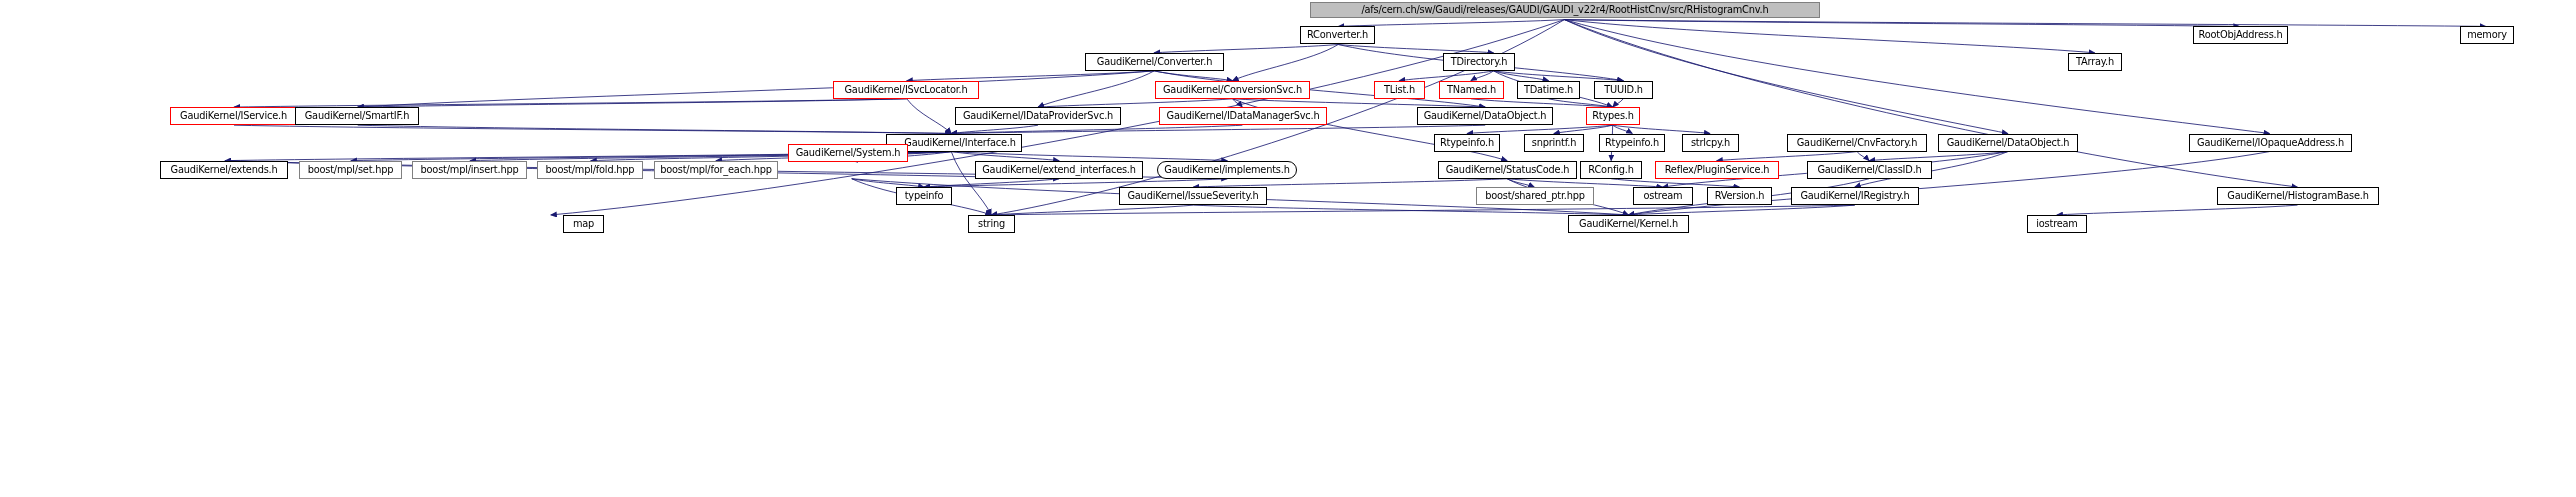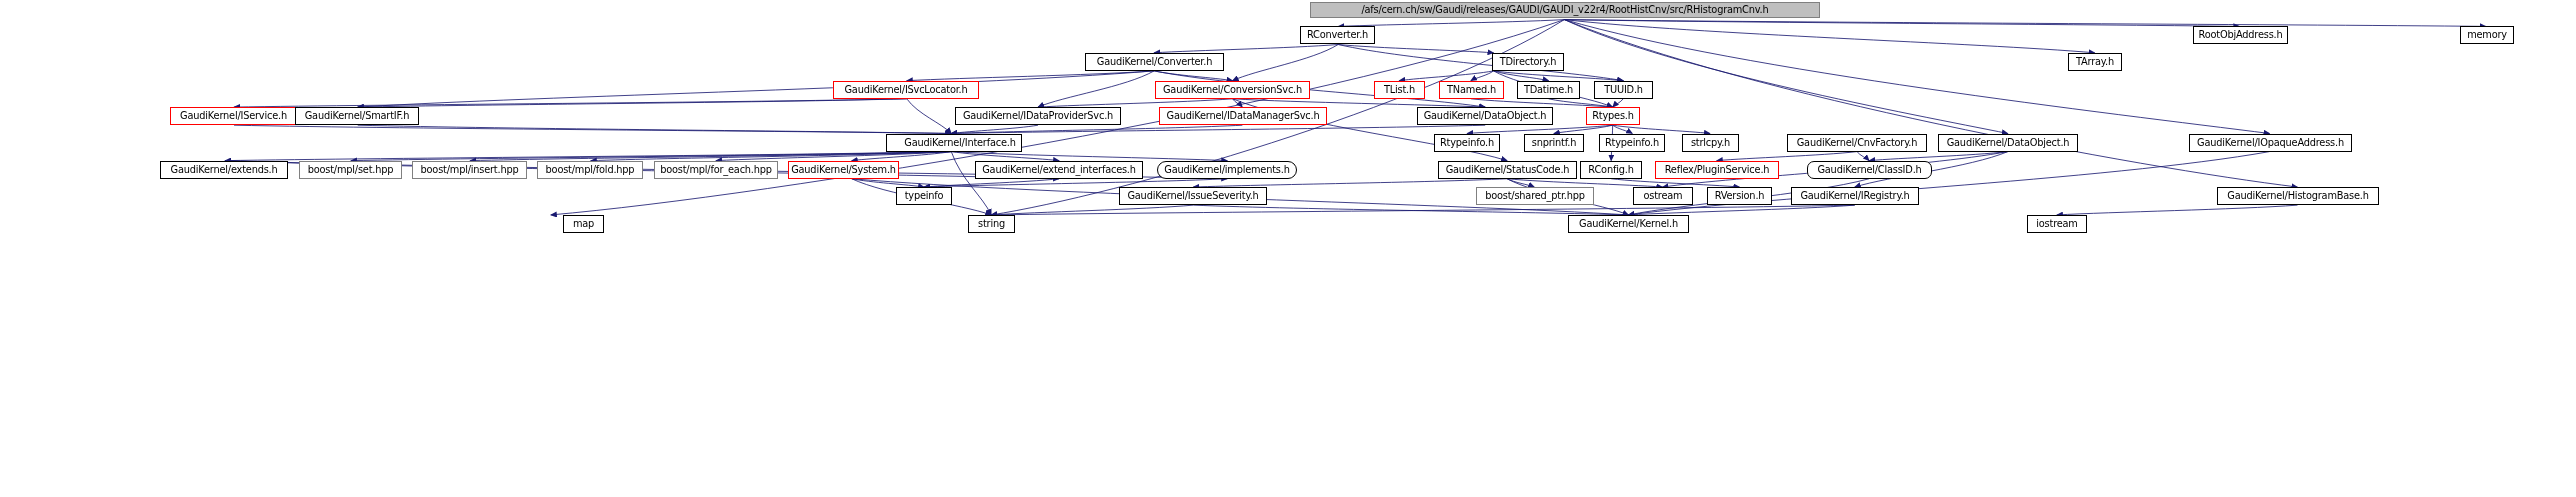--- a/index.html
+++ b/index.html
@@ -134,21 +134,21 @@
       </div>
       <div class="node" style="left: 1300px; top: 26.4px; width: 75px;">
         <span class="node-label">RConverter.h</span>
       </div>
       <div class="node" style="left: 2068px; top: 53px; width: 54px;">
         <span class="node-label">TArray.h</span>
       </div>
       <div class="node" style="left: 1085px; top: 53px; width: 139px;">
         <span class="node-label">GaudiKernel/Converter.h</span>
       </div>
-      <div class="node" style="left: 1492px; top: 53px; width: 72px;">
+      <div class="node" style="left: 1443px; top: 53px; width: 72px;">
         <span class="node-label">TDirectory.h</span>
       </div>
       <div class="node red" style="left: 833px; top: 81px; width: 146px;">
         <span class="node-label">GaudiKernel/ISvcLocator.h</span>
       </div>
       <div class="node red" style="left: 1155px; top: 81px; width: 155px;">
         <span class="node-label">GaudiKernel/ConversionSvc.h</span>
       </div>
       <div class="node red" style="left: 1374px; top: 81px; width: 51px;">
         <span class="node-label">TList.h</span>
@@ -212,39 +212,39 @@
       </div>
       <div class="node gray" style="left: 412px; top: 161px; width: 115px;">
         <span class="node-label">boost/mpl/insert.hpp</span>
       </div>
       <div class="node gray" style="left: 537px; top: 161px; width: 106px;">
         <span class="node-label">boost/mpl/fold.hpp</span>
       </div>
       <div class="node gray" style="left: 654px; top: 161px; width: 124px;">
         <span class="node-label">boost/mpl/for_each.hpp</span>
       </div>
-      <div class="node red" style="left: 788px; top: 161px; width: 111px; justify-content: center;">
+      <div class="node red" style="left: 788px; top: 144px; width: 120px; justify-content: center;">
         <span class="node-label">GaudiKernel/System.h</span>
       </div>
       <div class="node" style="left: 975px; top: 161px; width: 168px;">
         <span class="node-label">GaudiKernel/extend_interfaces.h</span>
       </div>
       <div class="node" style="left: 1157px; top: 161px; width: 140px; border-radius: 9px;">
         <span class="node-label">GaudiKernel/implements.h</span>
       </div>
       <div class="node" style="left: 1438px; top: 161px; width: 139px;">
         <span class="node-label">GaudiKernel/StatusCode.h</span>
       </div>
       <div class="node" style="left: 1580px; top: 161px; width: 62px;">
         <span class="node-label">RConfig.h</span>
       </div>
       <div class="node red" style="left: 1655px; top: 161px; width: 124px;">
         <span class="node-label">Reflex/PluginService.h</span>
       </div>
-      <div class="node" style="left: 1807px; top: 161px; width: 125px; border-radius: 7px;">
+      <div class="node" style="left: 1807px; top: 161px; width: 125px;">
         <span class="node-label">GaudiKernel/ClassID.h</span>
       </div>
       <div class="node" style="left: 896px; top: 187px; width: 56px;">
         <span class="node-label">typeinfo</span>
       </div>
       <div class="node" style="left: 1119px; top: 187px; width: 148px;">
         <span class="node-label">GaudiKernel/IssueSeverity.h</span>
       </div>
       <div class="node gray" style="left: 1476px; top: 187px; width: 118px;">
         <span class="node-label">boost/shared_ptr.hpp</span>

